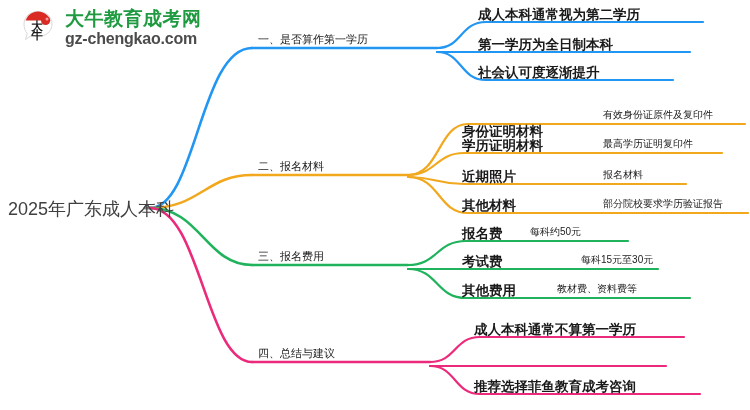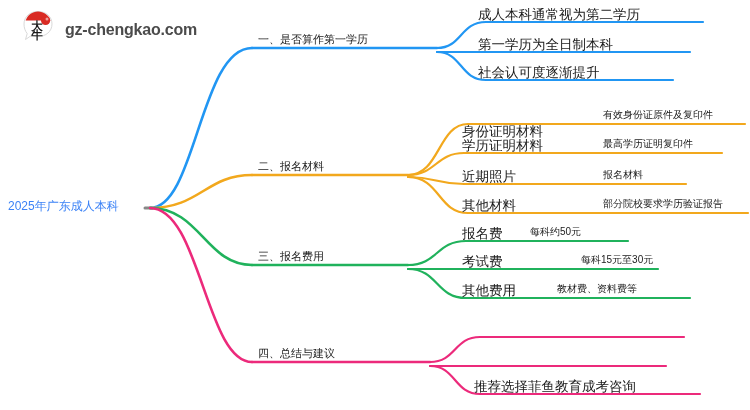--- a/index.html
+++ b/index.html
@@ -53,28 +53,29 @@
   }
 
   
   .node {
     position: absolute;
     color: #1a1a1a;
     white-space: nowrap;
     line-height: 1;
   }
   .node-root {
-    font-size: 12px;
-    color: #3b82f6;
+    font-size: 18px;
+    color: #404040;
   }
   .node-l1 {
     font-size: 11px;
   }
   .node-l2 {
     font-size: 13.5px;
+    font-weight: bold;
   }
   .node-l3 {
     font-size: 10px;
   }
 
   svg.wires {
     position: absolute;
     left: 0; top: 0;
     width: 750px; height: 410px;
     pointer-events: none;
@@ -92,20 +93,21 @@
         <path d="M6 16 C6 8.5 12.2 3.5 20 3.5 C27.8 3.5 34 8.5 34 16 C34 23.5 27.8 28.5 20 28.5
                  C17.6 28.5 15.4 28.1 13.5 27.4 L7.5 31.5 L9.2 25.6 C7.2 23.1 6 19.7 6 16 Z" fill="#ffffff" stroke="#d9d9d9" stroke-width="1"></path>
         <path d="M7.6 12.6 C9.4 6.9 14.2 3.4 20 3.4 C25.8 3.4 30.6 6.9 32.4 12.6 Z" fill="#d92b24"></path>
         <circle cx="27.6" cy="12.4" r="4.6" fill="#d92b24"></circle>
         <circle cx="29.0" cy="10.9" r="1.5" fill="#ffffff" opacity="0.55"></circle>
         <text x="19" y="21.5" font-family="'DejaVu Sans', sans-serif" font-size="11.5" font-weight="bold" fill="#1a1a1a" text-anchor="middle">大</text>
         <text x="19" y="30.5" font-family="'DejaVu Sans', sans-serif" font-size="11.5" font-weight="bold" fill="#1a1a1a" text-anchor="middle">牛</text>
       </svg>
     </div>
     <div class="logo-text-block">
+      <div class="logo-title">大牛教育成考网</div>
       <div class="logo-sub">gz-chengkao.com</div>
     </div>
   </div>
 
   <svg class="wires" viewBox="0 0 750 410" xmlns="http://www.w3.org/2000/svg">
 
     <line x1="145" y1="208" x2="152" y2="208" stroke="#888888" stroke-width="3"></line>
 
     <path d="M150,208 C196,208 200,48 252,48" stroke="#2196f3" stroke-width="2.6"></path>
     <line x1="252" y1="48" x2="437" y2="48" stroke="#2196f3" stroke-width="2.6"></line>
@@ -173,15 +175,16 @@
   <div class="node node-l2" style="left:462px; top:227px;">报名费</div>
   <div class="node node-l3" style="left:530px; top:227px;">每科约50元</div>
 
   <div class="node node-l2" style="left:462px; top:255px;">考试费</div>
   <div class="node node-l3" style="left:557px; top:255px;margin-left:24px;">每科15元至30元</div>
 
   <div class="node node-l2" style="left:462px; top:284px;">其他费用</div>
   <div class="node node-l3" style="left:557px; top:284px;">教材费、资料费等</div>
 
   <div class="node node-l1" style="left:258px; top:348px;">四、总结与建议</div>
+  <div class="node node-l2" style="left:474px; top:323px;">成人本科通常不算第一学历</div>
   <div class="node node-l2" style="left:474px; top:380px;">推荐选择菲鱼教育成考咨询</div>
 
 </div>
 
 </body></html>

